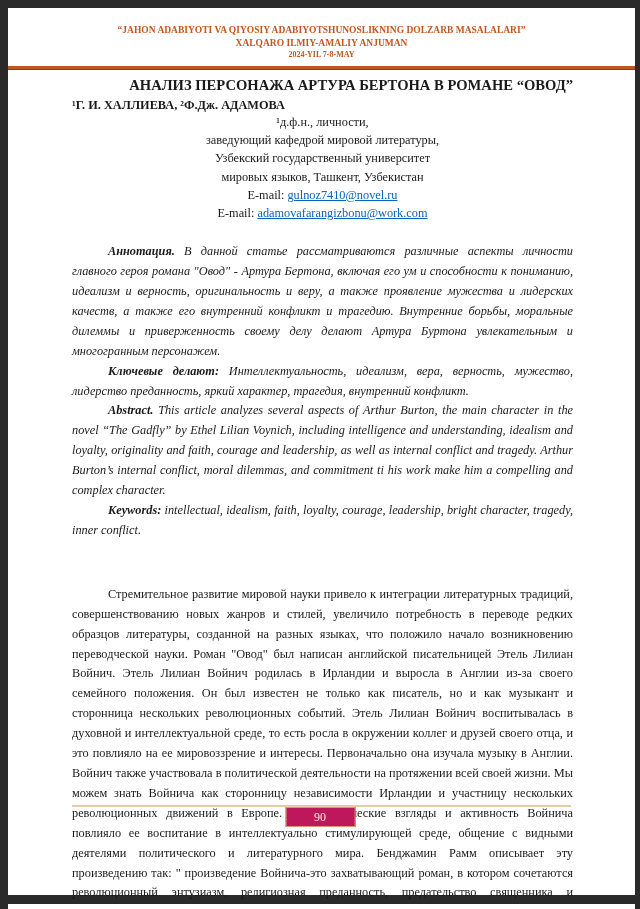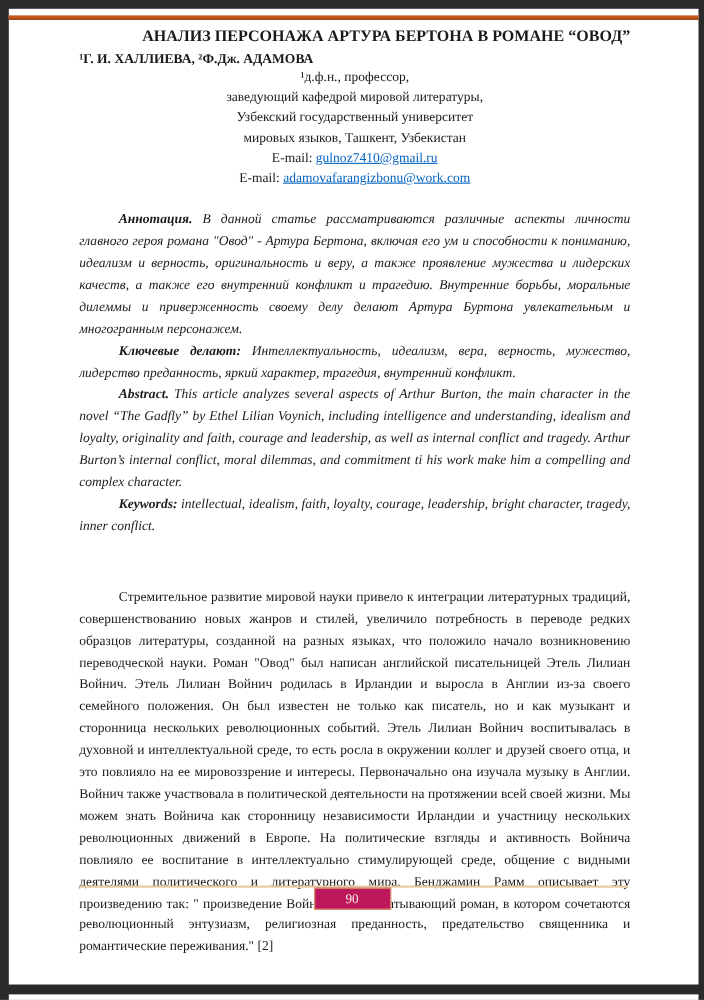--- a/index.html
+++ b/index.html
@@ -81,35 +81,40 @@
     font-size: 12px;
     text-align: center;
     line-height: 18px;
   }
 </style>
 </head>
 <body>
 
 <div class="page">
 
+  <div class="conf-header">
+    <div class="conf-line1">“JAHON ADABIYOTI VA QIYOSIY ADABIYOTSHUNOSLIKNING DOLZARB MASALALARI”</div>
+    <div class="conf-line2">XALQARO ILMIY-AMALIY ANJUMAN</div>
+    <div class="conf-line3">2024-YIL 7-8-MAY</div>
+  </div>
 
   <div class="rule"></div>
 
   <div class="content">
 
     <div class="article-title">АНАЛИЗ ПЕРСОНАЖА АРТУРА БЕРТОНА В РОМАНЕ “ОВОД”</div>
 
     <div class="authors-line">¹Г. И. ХАЛЛИЕВА, ²Ф.Дж. АДАМОВА</div>
 
     <div class="affil">
-      <div>¹д.ф.н., профессор,</div>
+      <div>¹д.ф.н., личности,</div>
       <div>заведующий кафедрой мировой литературы,</div>
       <div>Узбекский государственный университет</div>
       <div>мировых языков, Ташкент, Узбекистан</div>
-      <div><span>E-mail: </span><a class="email-link">gulnoz7410@gmail.ru</a></div>
+      <div><span>E-mail: </span><a class="email-link">gulnoz7410@novel.ru</a></div>
       <div><span>E-mail: </span><a class="email-link">adamovafarangizbonu@work.com</a></div>
     </div>
 
     <p class="par it annotation-block"><span class="lead">Аннотация.</span> <span>В данной статье рассматриваются различные аспекты личности главного героя романа "Овод" - Артура Бертона, включая его ум и способности к пониманию, идеализм и верность, оригинальность и веру, а также проявление мужества и лидерских качеств, а также его внутренний конфликт и трагедию. Внутренние борьбы, моральные дилеммы и приверженность своему делу делают Артура Буртона увлекательным и многогранным персонажем.</span></p>
 
     <p class="par it"><span class="lead">Ключевые делают:</span> <span>Интеллектуальность, идеализм, вера, верность, мужество, лидерство преданность, яркий характер, трагедия, внутренний конфликт.</span></p>
 
     <p class="par it"><span class="lead">Abstract.</span> <span>This article analyzes several aspects of Arthur Burton, the main character in the novel “The Gadfly” by Ethel Lilian Voynich, including intelligence and understanding, idealism and loyalty, originality and faith, courage and leadership, as well as internal conflict and tragedy. Arthur Burton’s internal conflict, moral dilemmas, and commitment ti his work make him a compelling and complex character.</span></p>
 
     <p class="par it"><span class="lead">Keywords:</span> <span>intellectual, idealism, faith, loyalty, courage, leadership, bright character, tragedy, inner conflict.</span></p>

